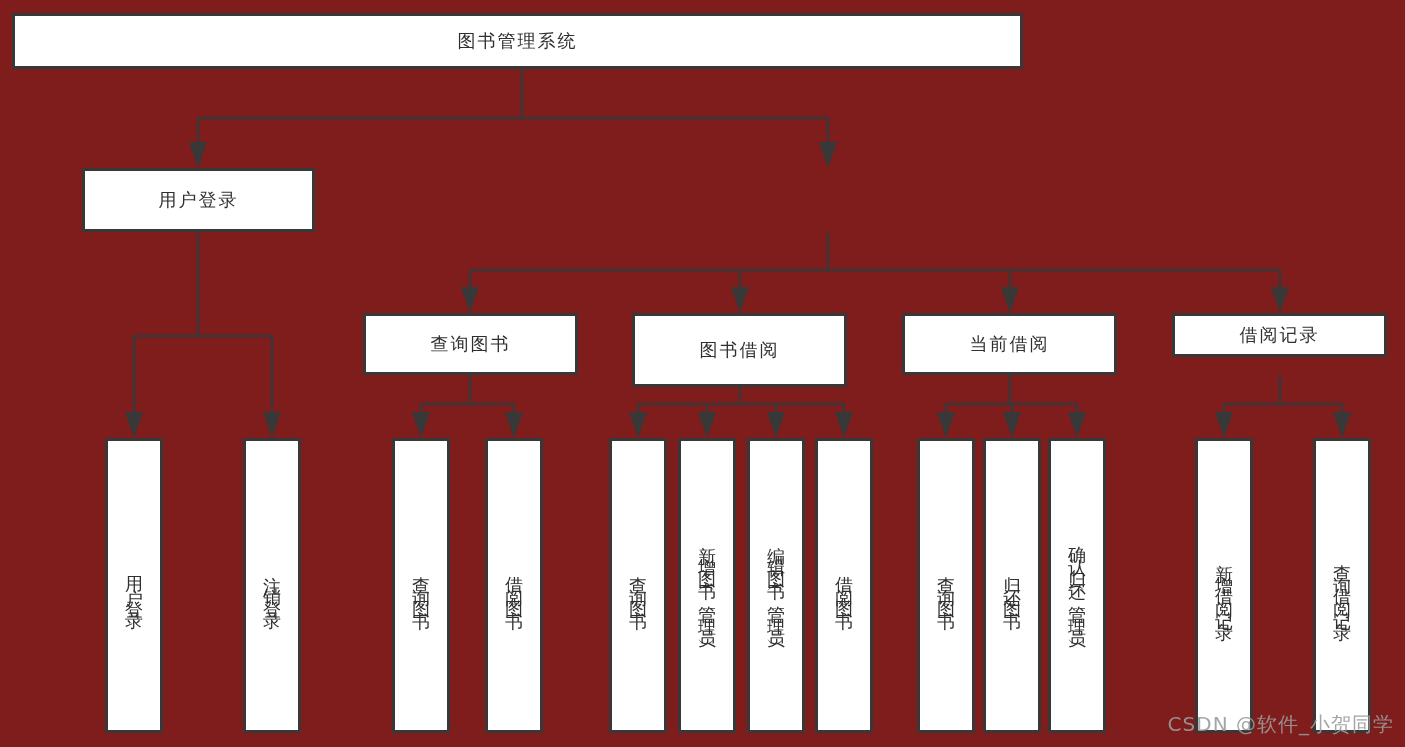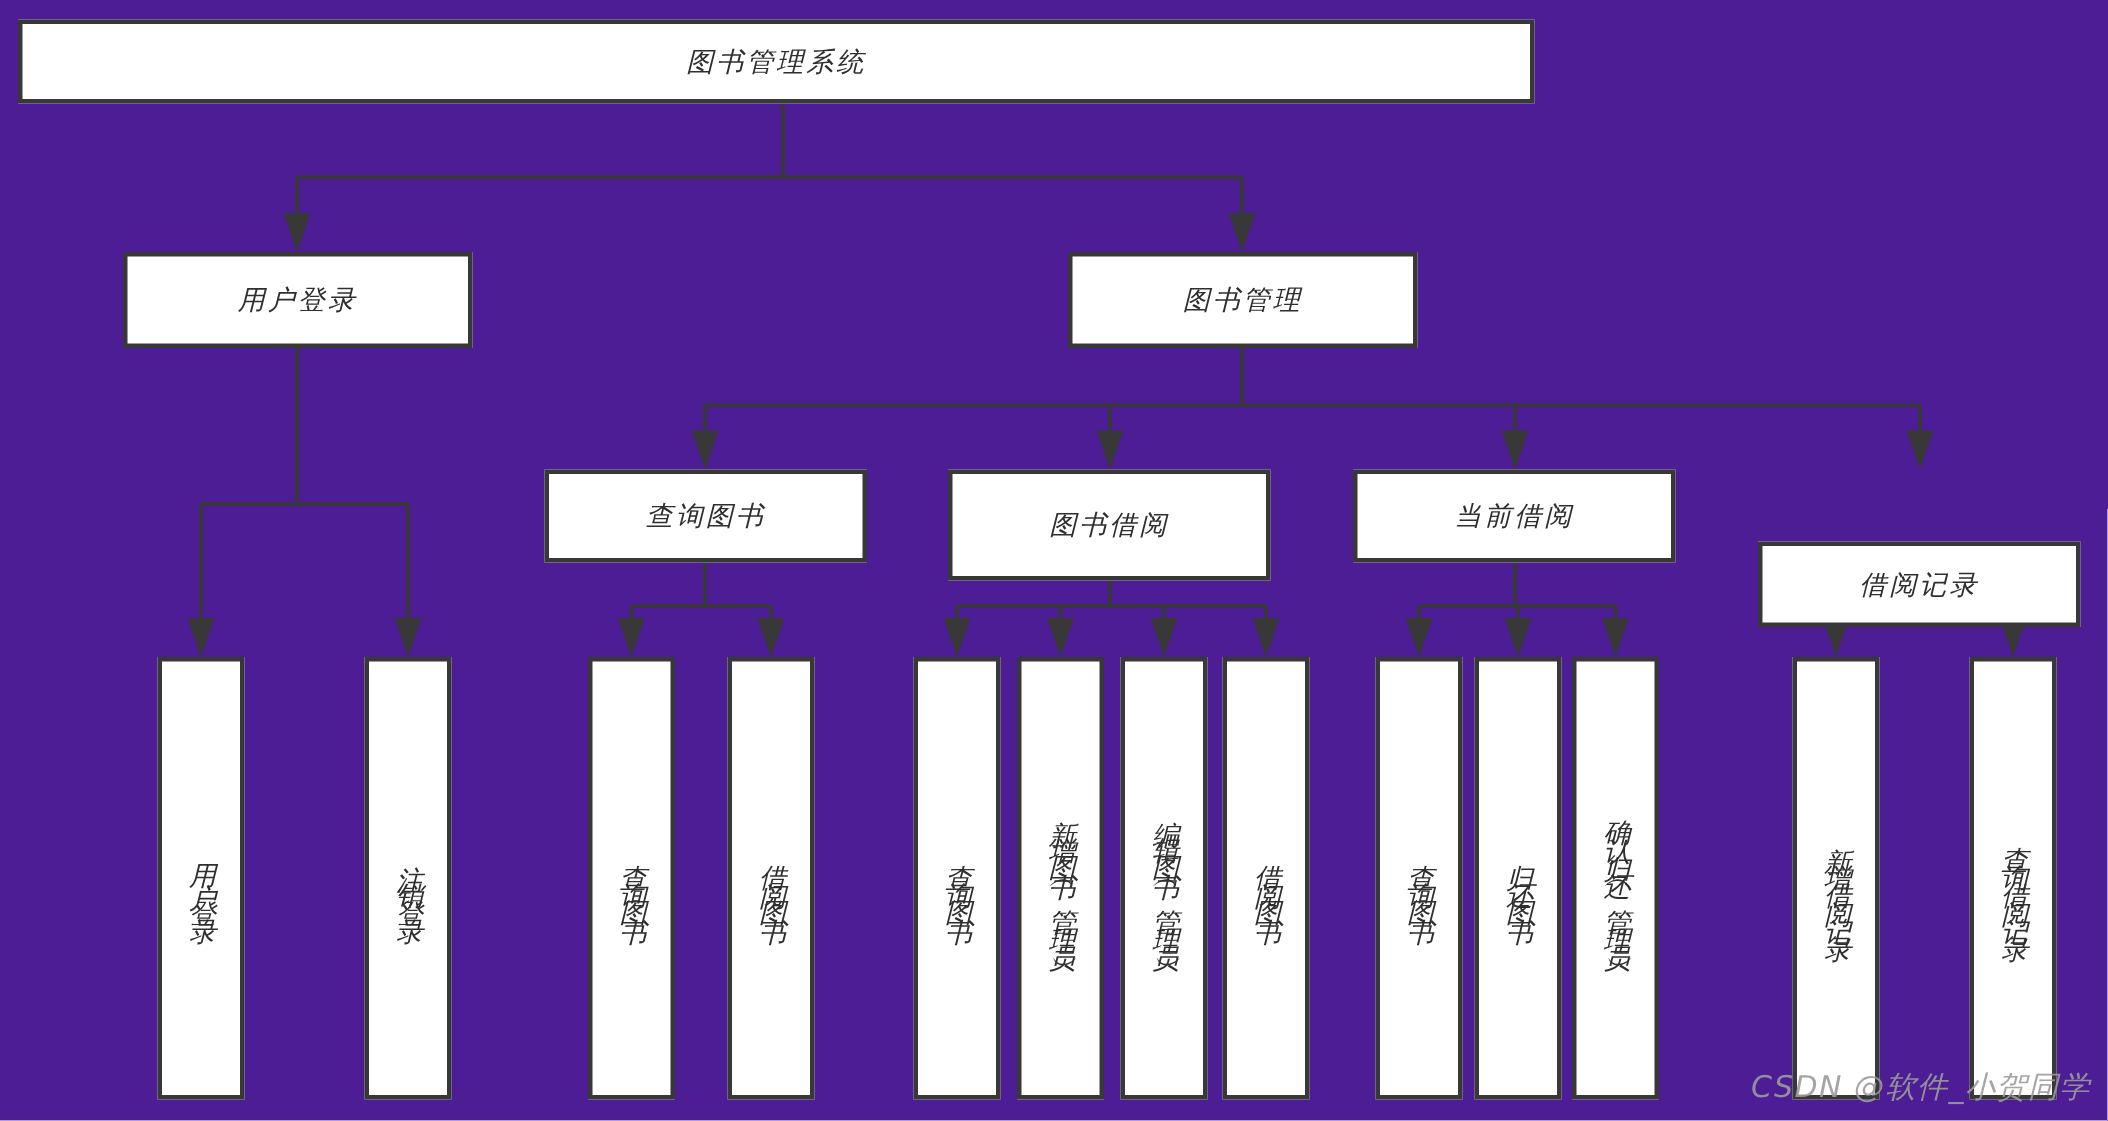--- a/index.html
+++ b/index.html
@@ -5,23 +5,22 @@
   html, body {
     margin: 0;
     padding: 0;
     background: #ffffff;
     font-family: "DejaVu Sans", sans-serif;
   }
   #canvas {
     position: relative;
     width: 1405px;
     height: 747px;
-    background: #4c1d95;
+    background: #7f1d1d;
     overflow: hidden;
-    font-style: italic;
   }
   #connectors {
     position: absolute;
     left: 0;
     top: 0;
     z-index: 1;
   }
   .box {
     position: absolute;
     box-sizing: border-box;
@@ -100,34 +99,31 @@
     </g>
   </svg>
 
   <div class="box hbox" style="left:12px; top:13px; width:1011px; height:56px;">
     <span>图书管理系统</span>
   </div>
 
   <div class="box hbox" style="left:82px; top:168px; width:233px; height:64px;">
     <span>用户登录</span>
   </div>
-  <div class="box hbox" style="left:712px; top:168px; width:233px; height:64px;">
-    <span>图书管理</span>
-  </div>
 
   <div class="box hbox" style="left:363px; top:313px; width:215px; height:62px;">
     <span>查询图书</span>
   </div>
   <div class="box hbox" style="left:632px; top:313px; width:215px; height:74px;">
     <span>图书借阅</span>
   </div>
   <div class="box hbox" style="left:902px; top:313px; width:215px; height:62px;justify-content:center;">
     <span>当前借阅</span>
   </div>
-  <div class="box hbox" style="left:1172px; top:313px; width:215px; height:57px;margin-top:48px;">
+  <div class="box hbox" style="left:1172px; top:313px; width:215px; height:44px;">
     <span>借阅记录</span>
   </div>
 
   <div class="box vbox" style="left:105px; top:438px; width:58px; height:295px;">
     <span>用户登录</span>
   </div>
   <div class="box vbox" style="left:243px; top:438px; width:58px; height:295px;">
     <span>注销登录</span>
   </div>
 

